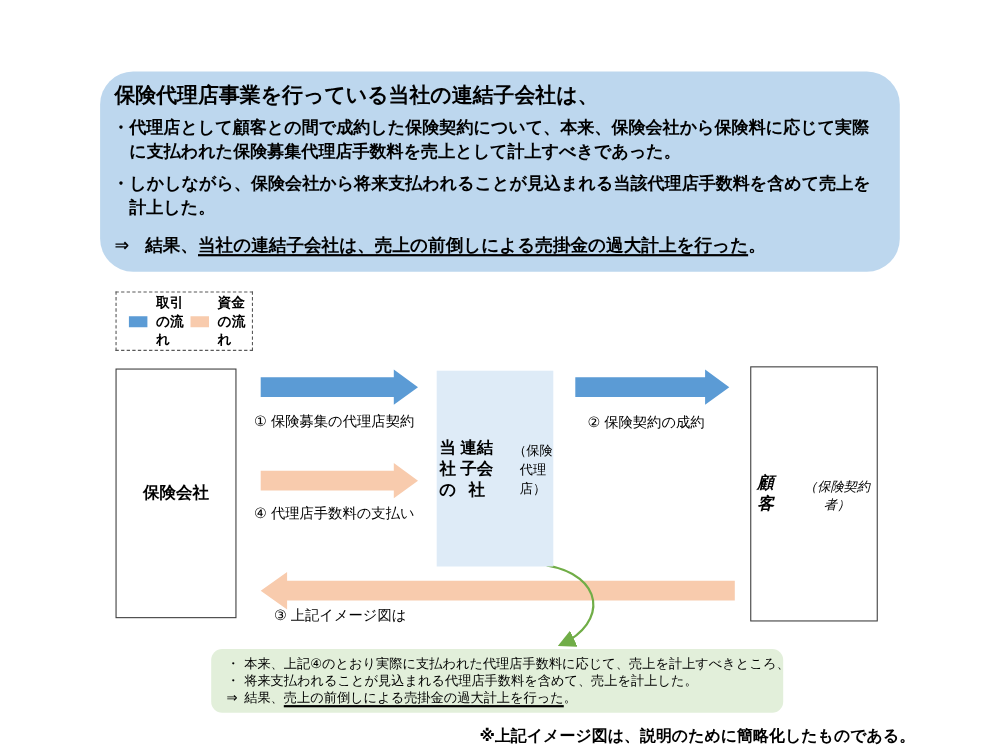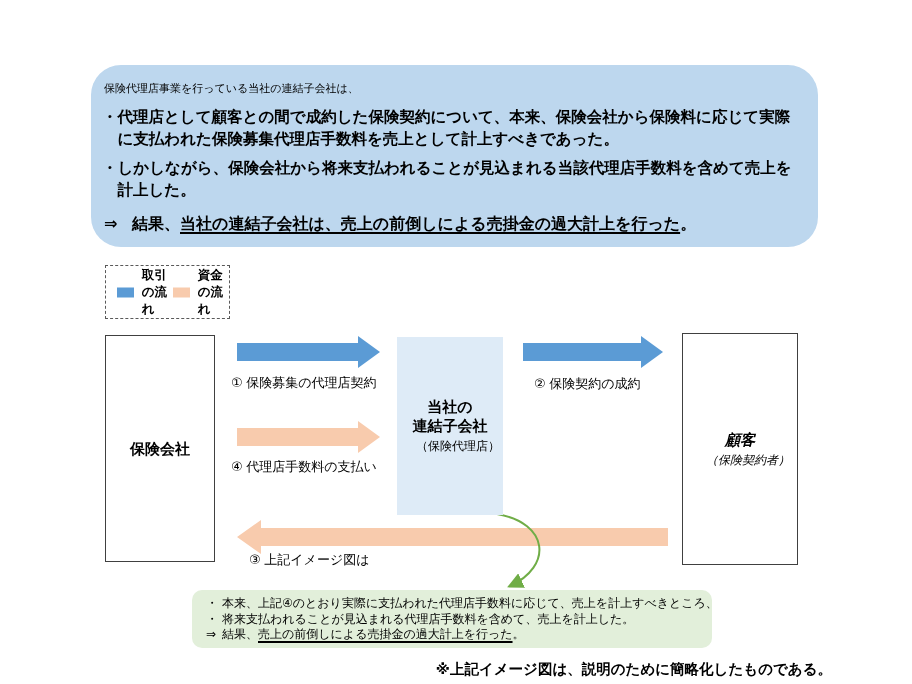--- a/index.html
+++ b/index.html
@@ -7,37 +7,37 @@
     position:relative; width:912px; height:684px; background:#ffffff;
     font-family:"Liberation Sans","DejaVu Sans",sans-serif; color:#000;
     overflow:hidden;
   }
   
   .summary-box {
     position:absolute; left:91px; top:65px; width:727px; height:182px;
     background:#BDD7EE; border-radius:30px; box-sizing:border-box;
     padding:12px 18px 0 11px;
   }
-  .summary-intro { font-size:11px; font-weight:400; line-height:22px; padding-left:2px; }
+  .summary-intro { font-size:19px; font-weight:700; line-height:22px; padding-left:2px; }
   .summary-bullet { display:flex; font-size:15.5px; font-weight:600; line-height:22px; margin-top:7px; }
   .summary-bullet .marker { flex:0 0 14px; }
   .summary-bullet .btxt { flex:1; }
   .summary-conclusion { display:flex; font-size:16px; font-weight:700; line-height:23px; margin-top:11px; padding-left:2px; }
   .summary-conclusion .marker { flex:0 0 28px; }
   .u { text-decoration:underline; text-underline-offset:3px; text-decoration-thickness:1.5px; }
   
   .legend-box {
     position:absolute; left:105px; top:265px; width:125px; height:54px;
     border:1.5px dashed #595959; box-sizing:border-box;
     display:flex; flex-direction:row; justify-content:space-evenly; padding-left:11px;
   }
   .legend-row { display:flex; align-items:center; gap:8px; font-size:12.5px; font-weight:600; }
   
   .entity-box {
-    position:absolute; box-sizing:border-box; display:flex; flex-direction:column;
+    position:absolute; box-sizing:border-box; display:flex; flex-direction:row;
     align-items:center; justify-content:center; text-align:center;
   }
   .white-box { background:#ffffff; border:1.5px solid #404040; }
   #left-box  { left:105px; top:335px; width:110px; height:227px;justify-content:center; }
   #center-box{ left:397px; top:337px; width:106px; height:178px; background:#DEEBF7; }
   #right-box { left:682px; top:333px; width:116px; height:232px;font-style:italic; }
   .entity-name { font-size:15px; font-weight:700; line-height:19px; }
   .entity-sub  { font-size:12px; font-weight:500; margin-top:3px;margin-left:16px; }
   
   .flow-label { position:absolute; font-size:13px; font-weight:500; white-space:nowrap; }

